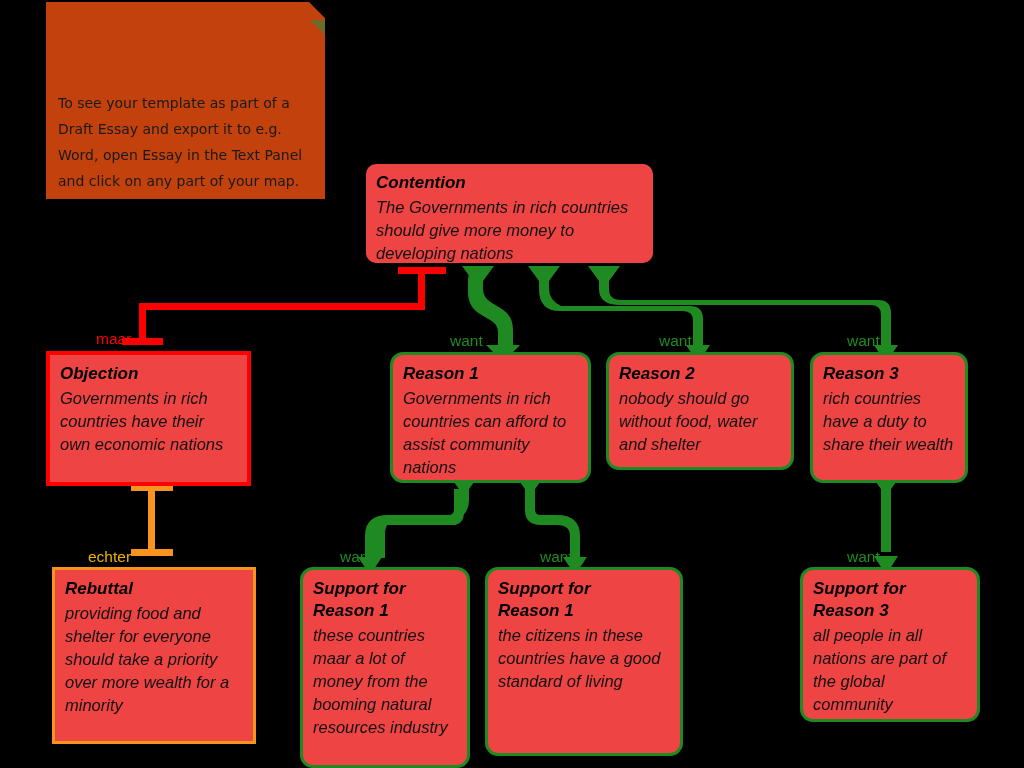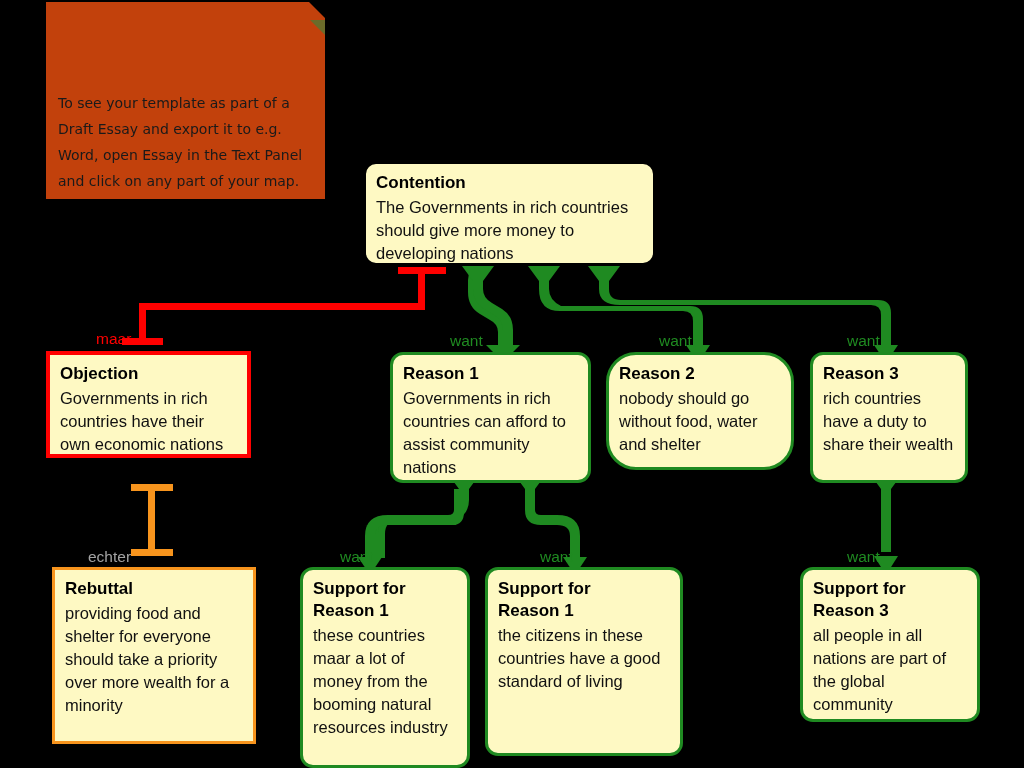--- a/index.html
+++ b/index.html
@@ -48,24 +48,25 @@
     top: 1px;
     width: 0;
     height: 0;
     border-left: 15px solid transparent;
     border-top: 15px solid #6b6b2a;
   }
 
   
   .node {
     position: absolute;
-    background: #fef9c3;
+    background: #ef4444;
     box-sizing: border-box;
     padding: 8px 10px 6px 10px;
     overflow: hidden;
+    font-style: italic;
   }
   .node .title {
     font-weight: bold;
     font-size: 17px;
     line-height: 22px;
     color: #000000;
     margin-bottom: 2px;
     white-space: pre-line;
   }
   .node .body {
@@ -104,21 +105,21 @@
 
   .conn-label {
     position: absolute;
     font-size: 15.5px;
     font-weight: normal;
     line-height: 16px;
     white-space: nowrap;
   }
   .conn-label.green { color: #1f8a21; }
   .conn-label.red   { color: #ff0000; }
-  .conn-label.orange{ color: #a3a3a3; }
+  .conn-label.orange{ color: #eab308; }
 </style>
 </head>
 <body>
 
 <div id="canvas">
 
   <svg class="conn" viewBox="0 0 1024 768" xmlns="http://www.w3.org/2000/svg">
 
     <g>
       <rect x="398" y="267" width="48" height="7" fill="#ff0000"></rect>
@@ -222,36 +223,36 @@
       <div class="sticky-fold-inner"></div>
     </div>
     <div>To see your template as part of a Draft Essay and export it to e.g. Word, open Essay in the Text Panel and click on any part of your map.</div>
   </div>
 
   <div class="node contention" style="left:363px; top:161px; width:293px; height:105px;">
     <div class="title">Contention</div>
     <div class="body">The Governments in rich countries should give more money to developing nations</div>
   </div>
 
-  <div class="node objection" style="left:46px; top:351px; width:205px; height:107px;">
+  <div class="node objection" style="left:46px; top:351px; width:205px; height:135px;">
     <div class="title">Objection</div>
     <div class="body">Governments in rich countries have their own economic nations</div>
   </div>
 
   <div class="node rebuttal" style="left:52px; top:567px; width:204px; height:177px;">
     <div class="title">Rebuttal</div>
     <div class="body">providing food and shelter for everyone should take a priority over more wealth for a minority</div>
   </div>
 
   <div class="node reason" style="left:390px; top:352px; width:201px; height:131px;">
     <div class="title">Reason 1</div>
     <div class="body">Governments in rich countries can afford to assist community nations</div>
   </div>
 
-  <div class="node reason" style="left:606px; top:352px; width:188px; height:118px;border-radius:30px;">
+  <div class="node reason" style="left:606px; top:352px; width:188px; height:118px;">
     <div class="title">Reason 2</div>
     <div class="body">nobody should go without food, water and shelter</div>
   </div>
 
   <div class="node reason" style="left:810px; top:352px; width:158px; height:131px;">
     <div class="title">Reason 3</div>
     <div class="body">rich countries have a duty to share their wealth</div>
   </div>
 
   <div class="node support" style="left:300px; top:567px; width:170px; height:201px;">

